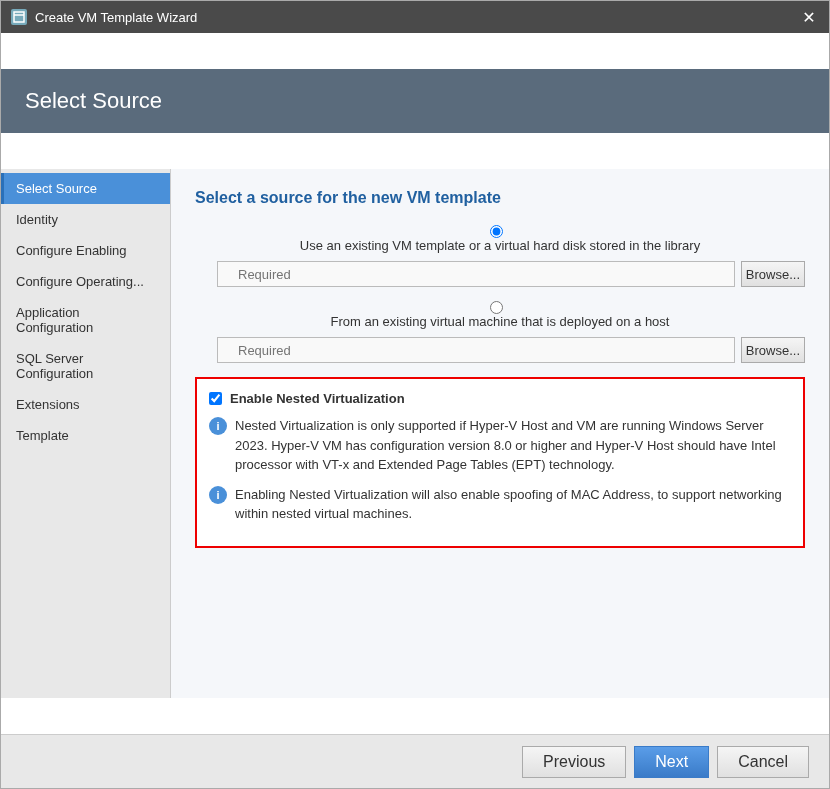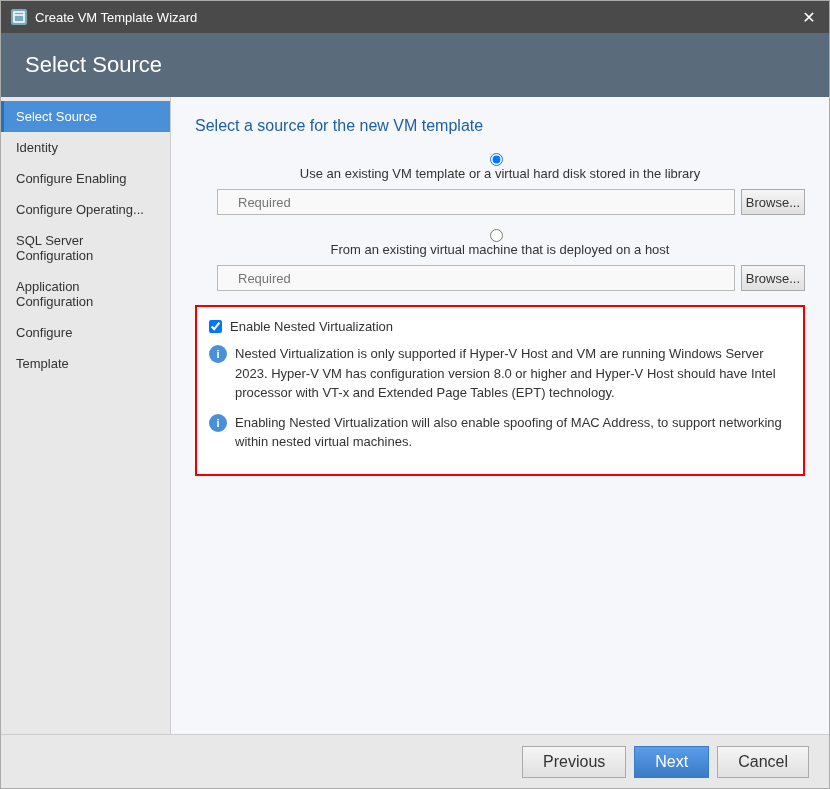--- a/index.html
+++ b/index.html
@@ -14,20 +14,21 @@
       height: 789px;
       overflow: hidden;
     }
     .window {
       width: 830px;
       height: 789px;
       background: #fff;
       border: 1px solid #aaa;
       display: flex;
       flex-direction: column;
+      gap: 36px;
     }
     .title-bar {
       background: #4a4a4a;
       color: #fff;
       display: flex;
       align-items: center;
       padding: 6px 10px;
       height: 32px;
       flex-shrink: 0;
     }
@@ -98,21 +99,21 @@
     .content-area {
       flex: 1;
       background: #f5f7fa;
       padding: 20px 24px;
       overflow-y: auto;
     }
     .content-title {
       font-size: 16px;
       color: #2060a0;
       margin-bottom: 18px;
-      font-weight: 400;
+      font-weight: 700;
     }
     .option-row {
       display: flex;
       align-items: center;
       margin-bottom: 8px;
       flex-direction: column;
     }
     .option-row input[type="radio"] {
       margin-right: 8px;
       cursor: pointer;
@@ -155,21 +156,21 @@
     .checkbox-row {
       display: flex;
       align-items: center;
       margin-bottom: 10px;
     }
     .checkbox-row input[type="checkbox"] {
       margin-right: 8px;
       cursor: pointer;
     }
     .checkbox-row label {
-      font-weight: 400;
+      font-weight: 700;
       color: #333;
       cursor: pointer;
     }
     .info-block {
       display: flex;
       align-items: flex-start;
       margin-bottom: 10px;
     }
     .info-icon {
       width: 18px;
@@ -245,27 +246,27 @@
       <div class="sidebar-item">
         <span>Identity</span>
       </div>
       <div class="sidebar-item">
         <span>Configure Enabling</span>
       </div>
       <div class="sidebar-item">
         <span>Configure Operating...</span>
       </div>
       <div class="sidebar-item">
+        <span>Application Configuration</span>
+      </div>
+      <div class="sidebar-item">
         <span>SQL Server Configuration</span>
       </div>
       <div class="sidebar-item">
-        <span>Application Configuration</span>
-      </div>
-      <div class="sidebar-item">
-        <span>Configure</span>
+        <span>Extensions</span>
       </div>
       <div class="sidebar-item">
         <span>Template</span>
       </div>
     </div>
 
     <div class="content-area">
       <div class="content-title">Select a source for the new VM template</div>
 
       <div class="option-row">

